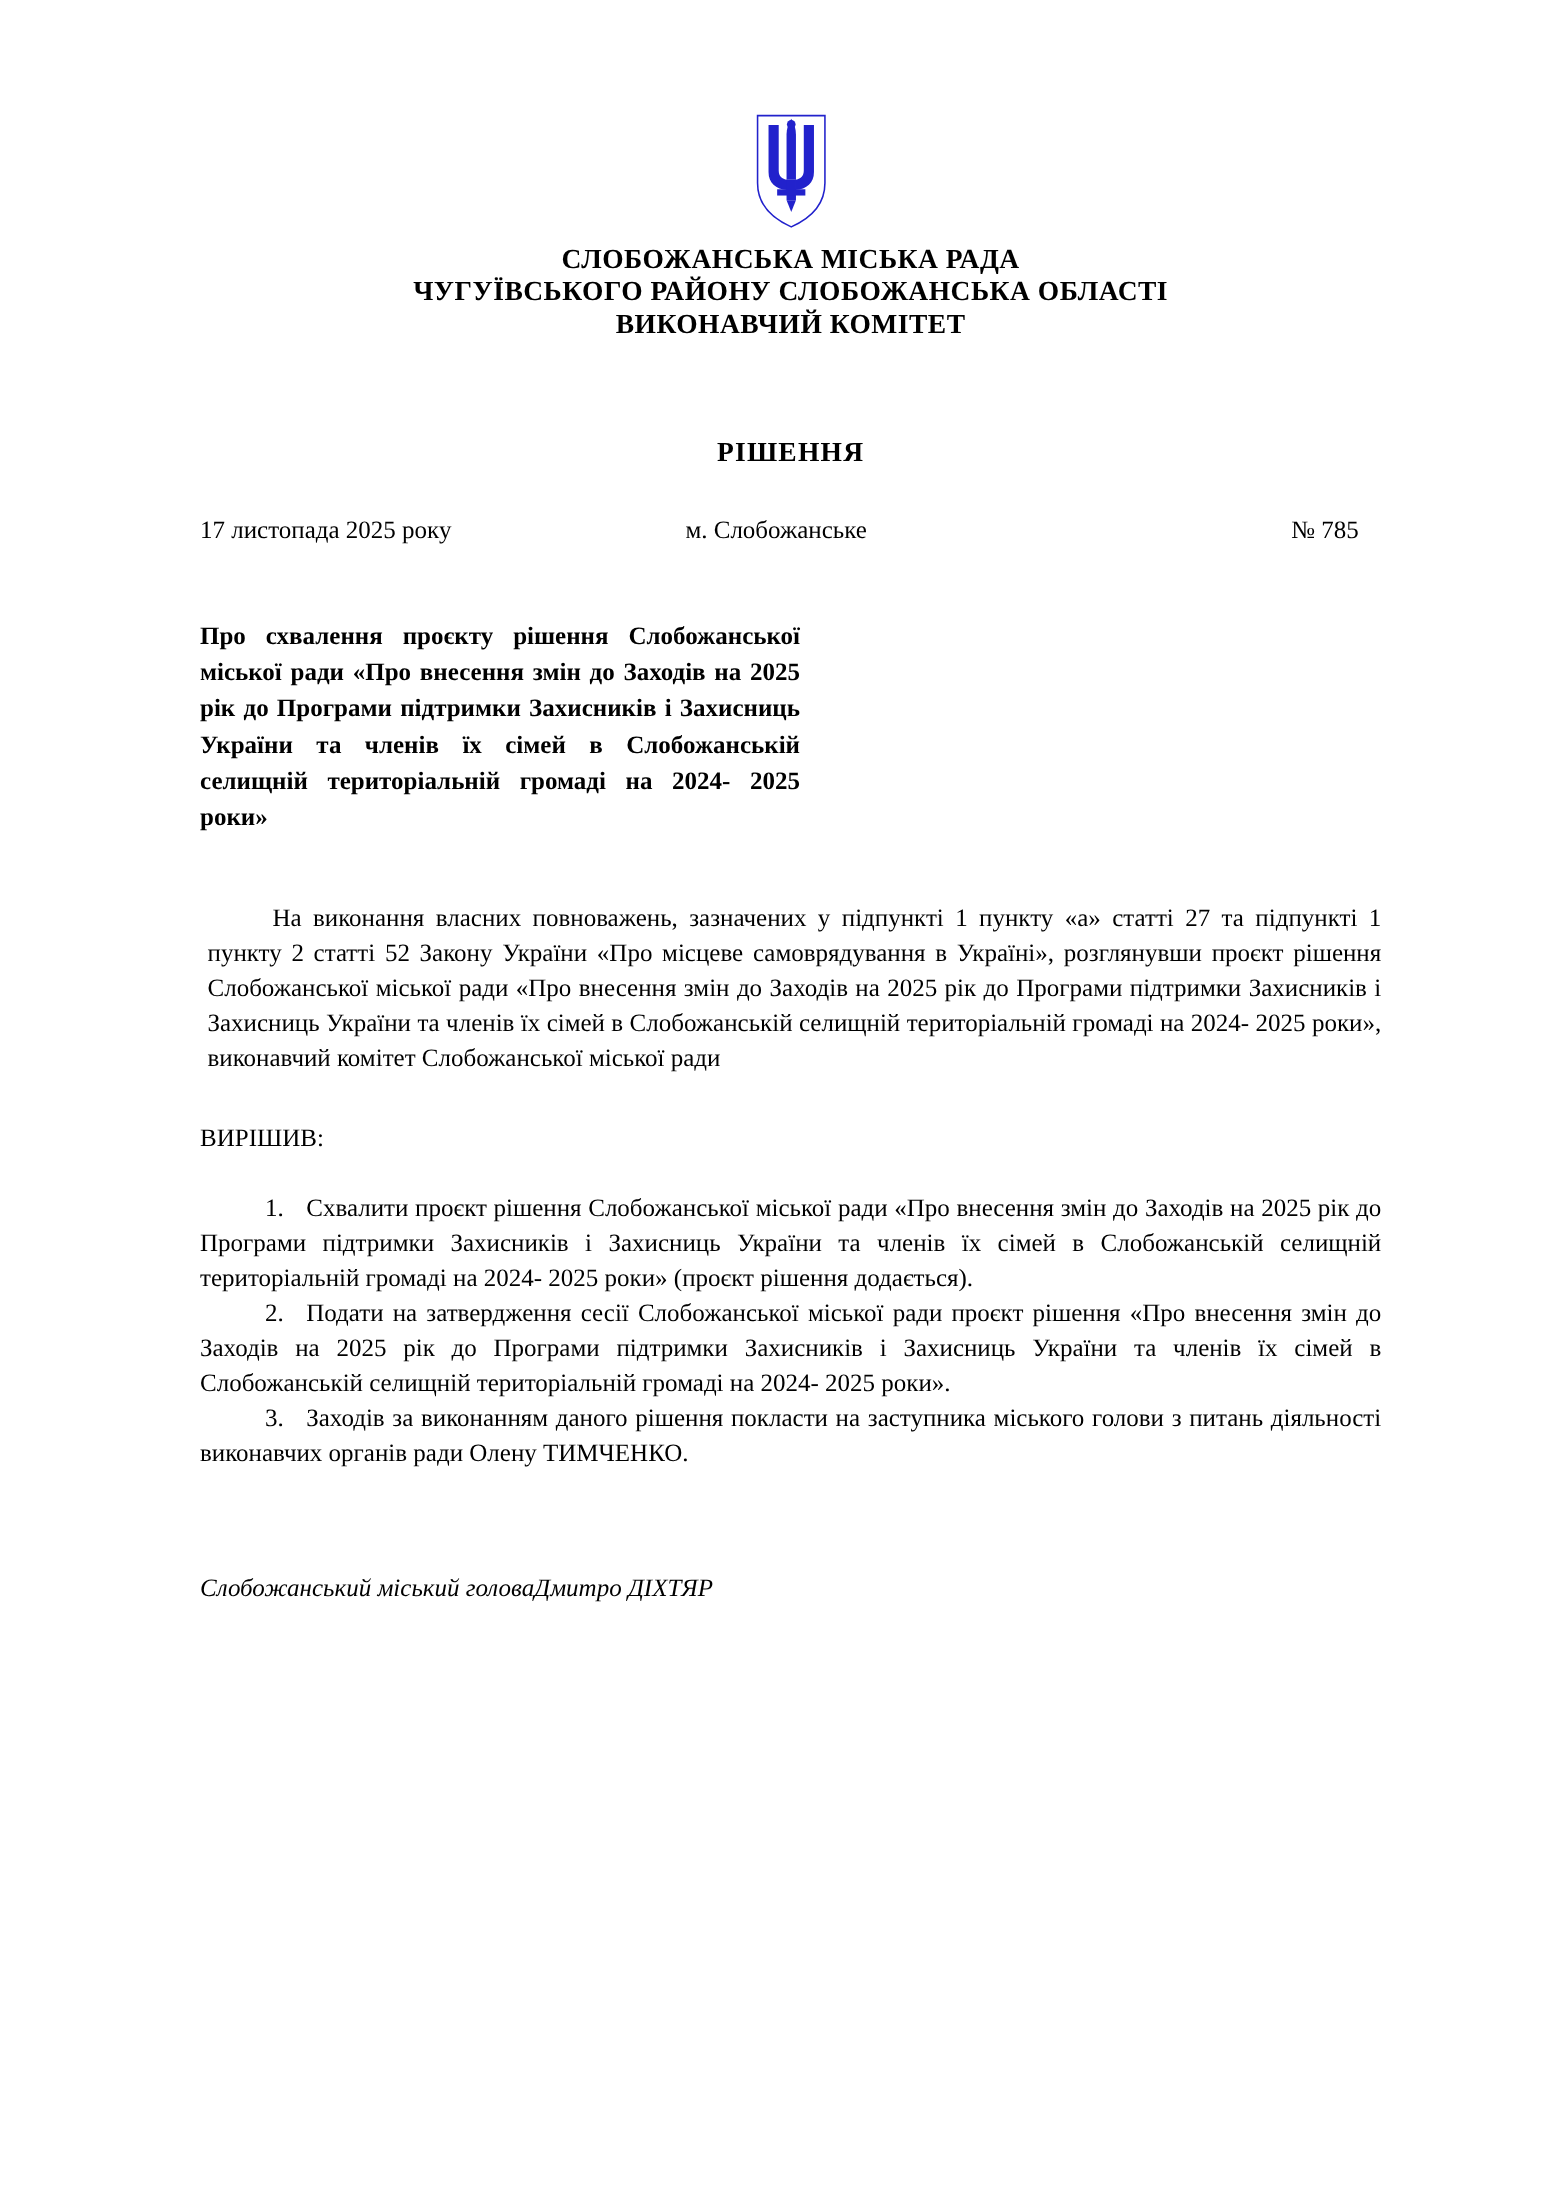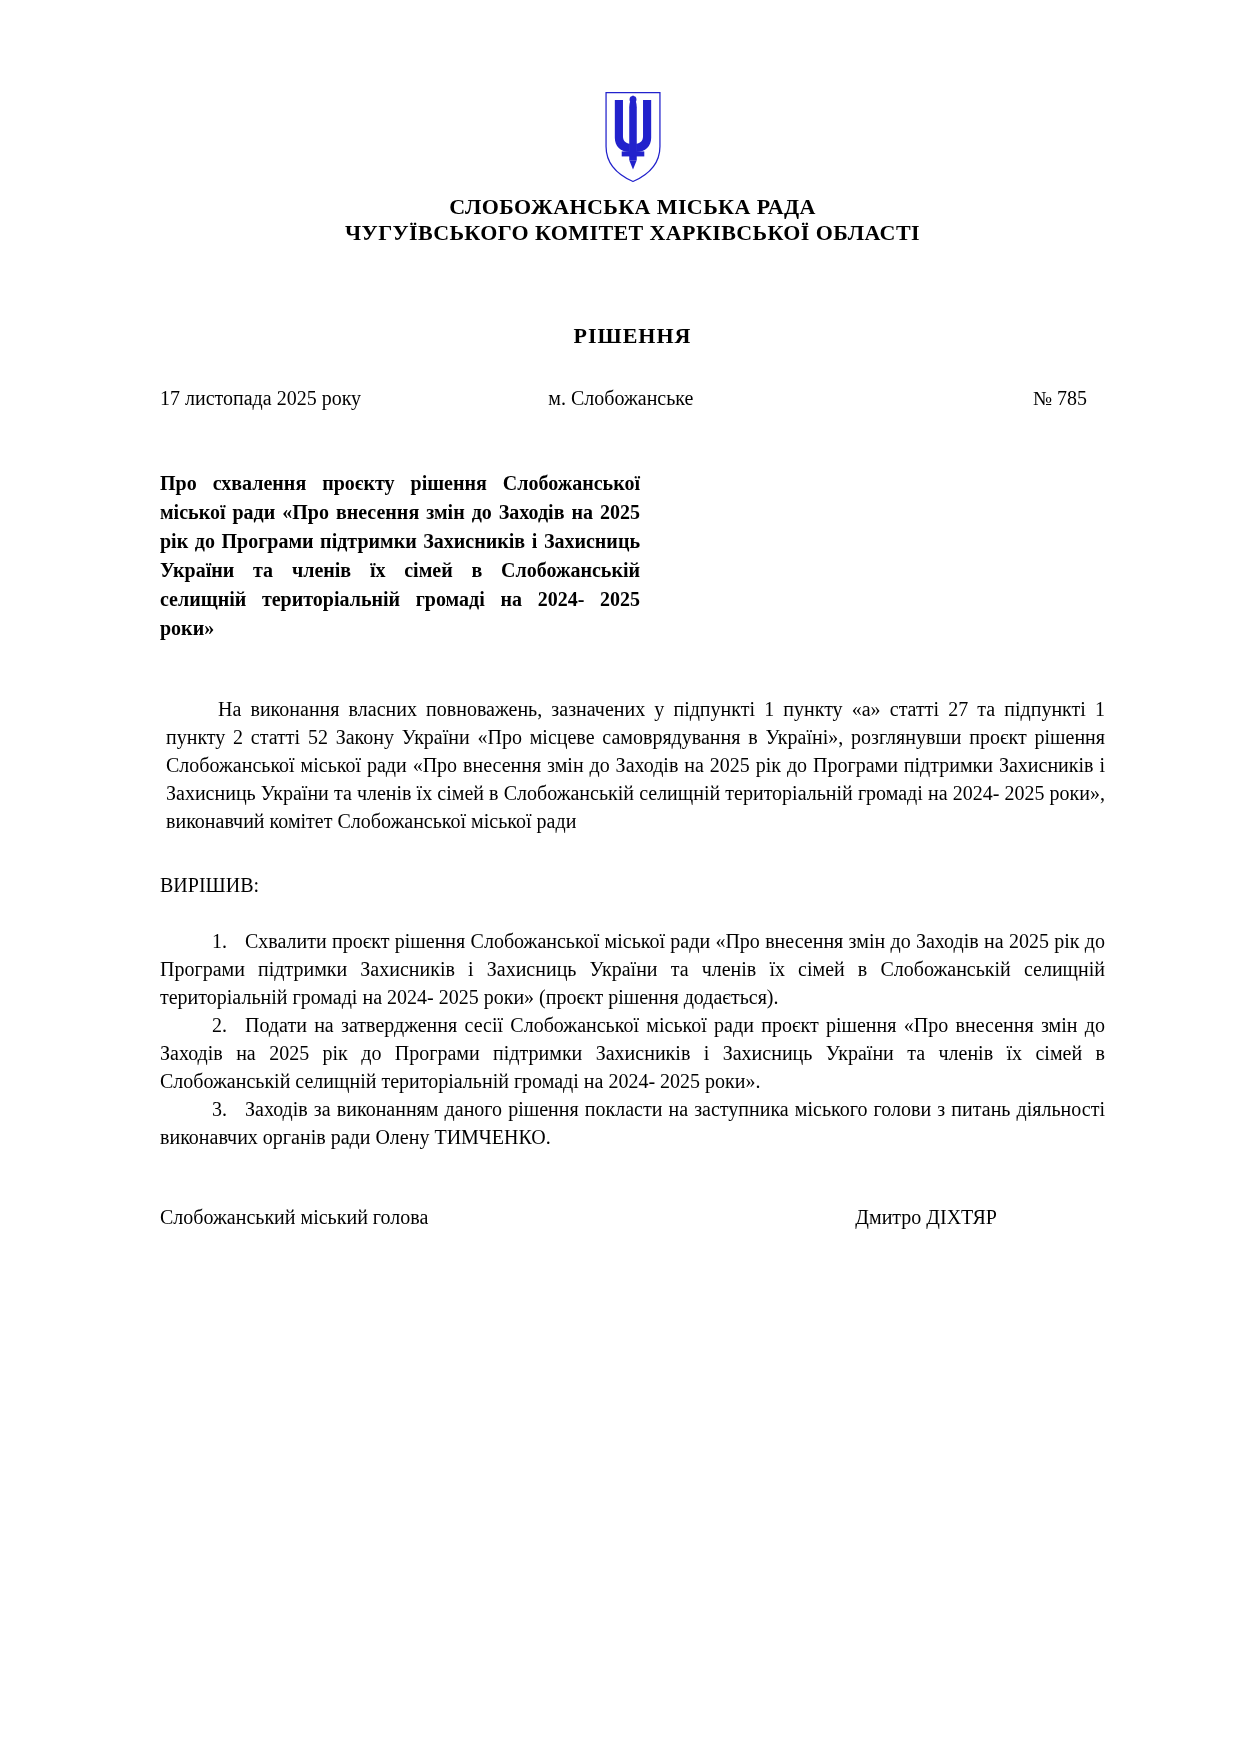--- a/index.html
+++ b/index.html
@@ -79,26 +79,26 @@
   .items { margin-top: 28px; }
   .item {
     margin: 0;
     font-size: 20px;
     line-height: 28px;
     text-align: justify;
     text-indent: 52px;
   }
   .num-gap { display: inline-block; width: 18px; }
   .sig-row {
-    margin-top: 52px;
+    margin-top: 80px;
     display: flex;
-    justify-content: space-between;
     padding-right: 108px;
     font-size: 20px;
     line-height: 28px;
+    font-style: italic;
   }
 </style>
 </head>
 <body>
 
 <div class="page">
 
   <div class="emblem-wrap">
     <svg viewBox="0 0 100 150" xmlns="http://www.w3.org/2000/svg">
       <path d="M7,4 H93 V90 C93,116 77,134 50,146 C23,134 7,116 7,90 Z" fill="none" stroke-width="2" stroke="#2222cc"></path>
@@ -109,21 +109,22 @@
         <circle cx="50" cy="15" r="5.5"></circle>
         <rect x="44" y="86" width="12" height="26"></rect>
         <rect x="32" y="98" width="36" height="8"></rect>
         <path d="M44,112 h12 l-6,15 Z"></path>
       </g>
     </svg>
   </div>
 
   <div class="org-header">
     <div>СЛОБОЖАНСЬКА МІСЬКА РАДА</div>
-    <div>ЧУГУЇВСЬКОГО КОМІТЕТ ХАРКІВСЬКОЇ ОБЛАСТІ</div>
+    <div>ЧУГУЇВСЬКОГО РАЙОНУ СЛОБОЖАНСЬКА ОБЛАСТІ</div>
+    <div>ВИКОНАВЧИЙ КОМІТЕТ</div>
   </div>
 
   <div class="doc-type">РІШЕННЯ</div>
 
   <div class="meta-row">
     <span class="meta-date">17 листопада 2025 року</span>
     <span class="meta-place">м. Слобожанське</span>
     <span class="meta-number">№ 785</span>
   </div>
 

